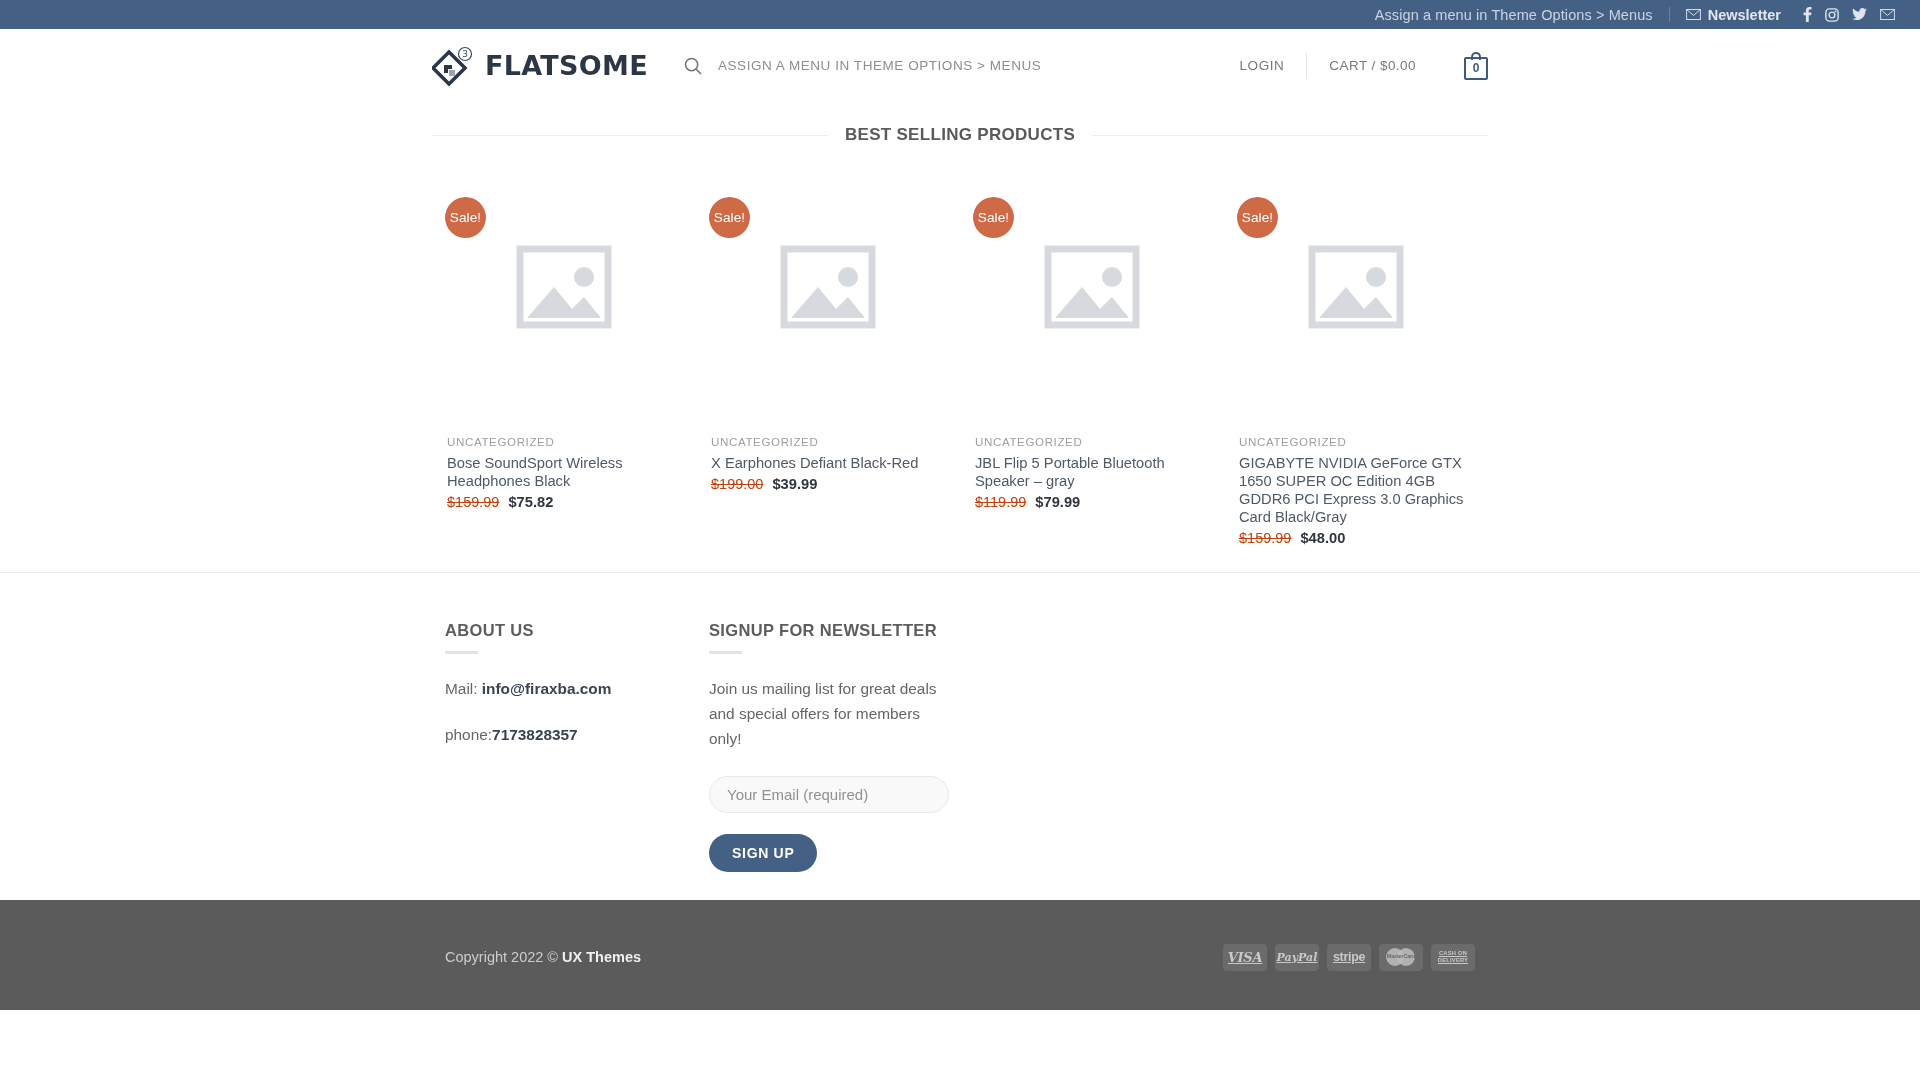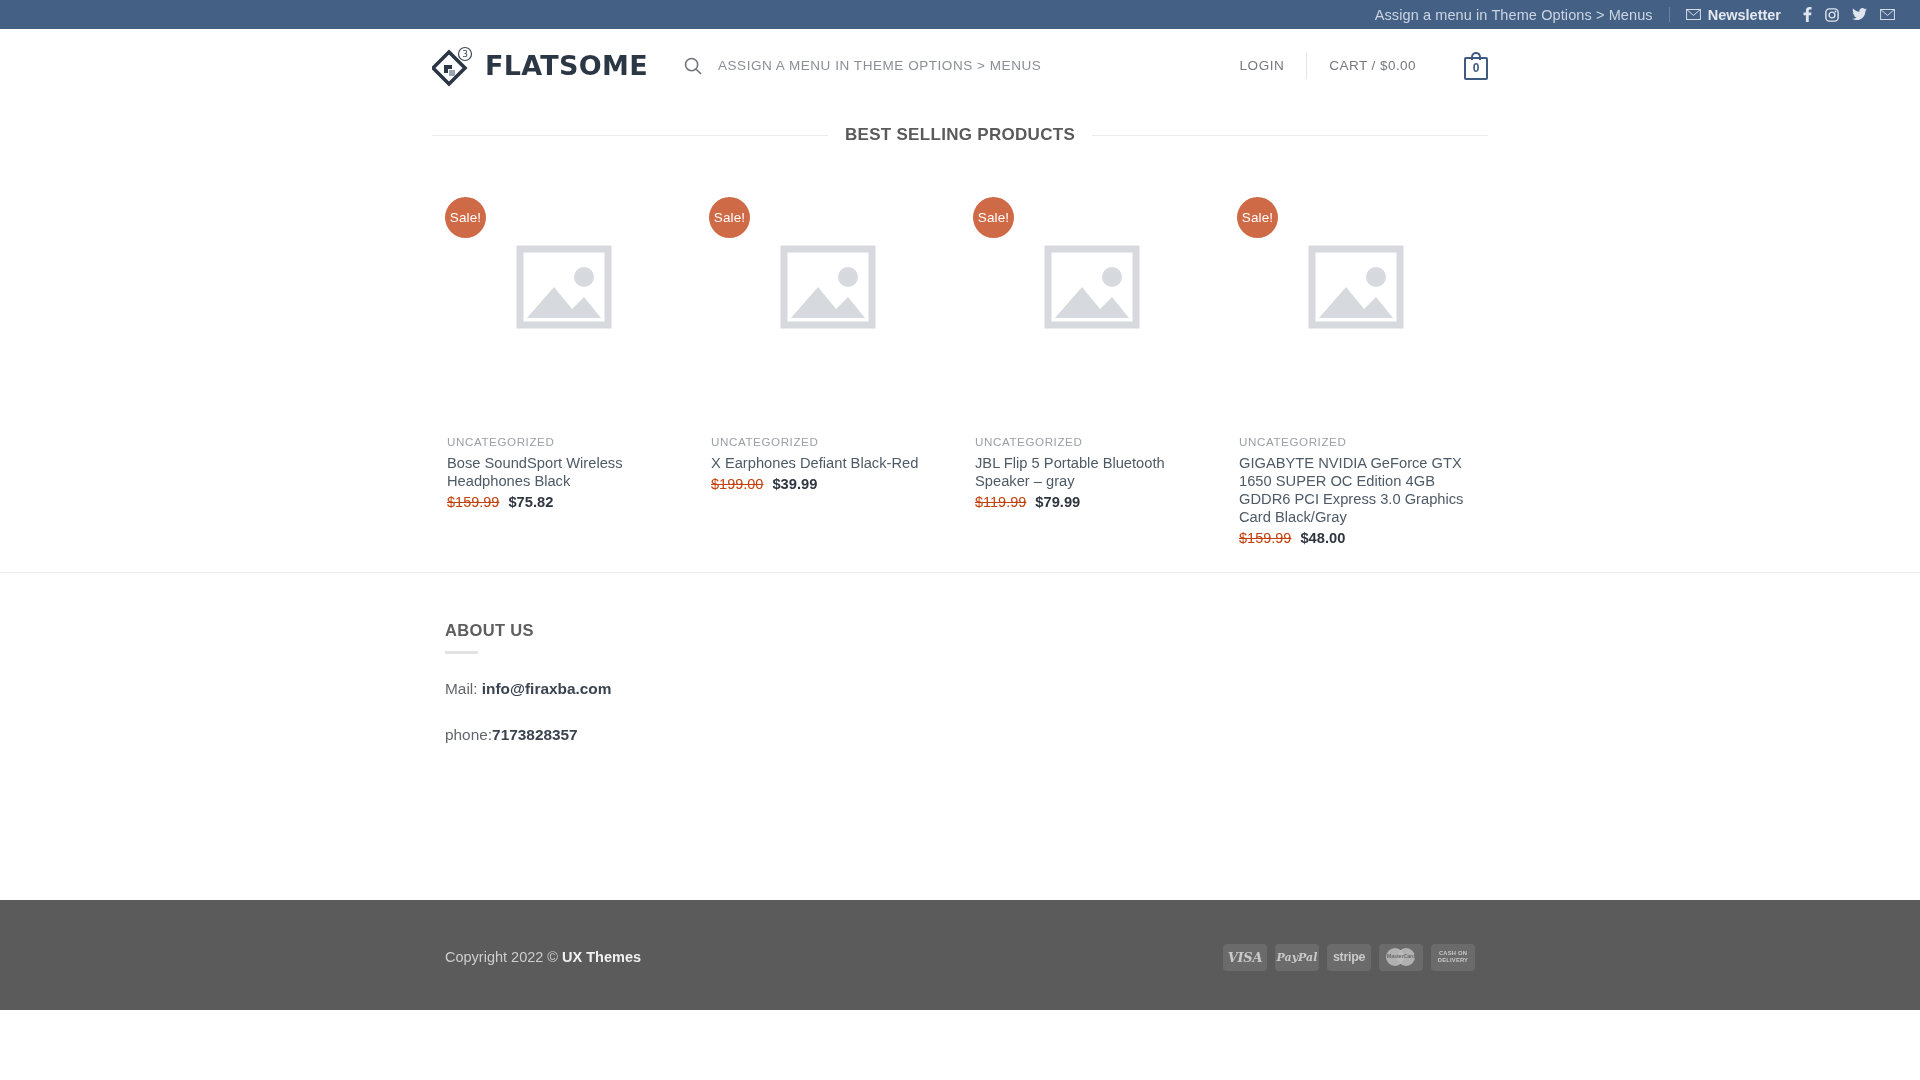--- a/index.html
+++ b/index.html
@@ -226,20 +226,21 @@
     font-size: 14.5px; color: #cdcdcd;
     padding-left: 13px;
   }
   .copyright b { color: #f0f0f0; font-weight: bold; }
   .pay-icons { margin-left: auto; display: flex; gap: 8px; padding-right: 13px; }
   .pay-chip {
     width: 44px; height: 27px;
     background: #6b6b6b; border-radius: 4px;
     display:flex; align-items:center; justify-content:center;
     color: #c9c9c9;
+    text-decoration: underline;
   }
   .pay-visa { font-family:"DejaVu Serif", serif; font-style:italic; font-weight:bold; font-size:13px; letter-spacing:-.3px;}
   .pay-paypal { font-family:"DejaVu Serif", serif; font-style:italic; font-weight:bold; font-size:11px; }
   .pay-stripe { font-weight:bold; font-size:12.5px; letter-spacing:-.3px; }
   .pay-mc { position:relative; width:30px; height:18px; }
   .pay-mc i {
     position:absolute; top:0; width:18px; height:18px; border-radius:50%;
     background:#bdbdbd; opacity:.85;
   }
   .pay-mc i.a { left:0; }
@@ -440,20 +441,28 @@
     <div class="fw-title">ABOUT US</div>
     <div class="fw-rule"></div>
     <div class="fw-line">
       <span>Mail: </span><b>info@firaxba.com</b>
     </div>
     <div class="fw-line">
       <span>phone:</span><b>7173828357</b>
     </div>
   </div>
 
+  <div class="fw-col second">
+    <div class="fw-title" style="white-space:nowrap;">SIGNUP FOR NEWSLETTER</div>
+    <div class="fw-rule"></div>
+    <div class="fw-text">Join us mailing list for great deals and special offers for members only!</div>
+    <input class="email-input" type="email" placeholder="Your Email (required)" style="">
+    <br>
+    <button class="signup-btn">SIGN UP</button>
+  </div>
 </div>
 
 <div class="bottombar">
   <div class="bb-inner">
     <div class="copyright">
       <span>Copyright 2022 © </span><b>UX Themes</b>
     </div>
     <div class="pay-icons">
       <span class="pay-chip">
         <span class="pay-visa">VISA</span>

